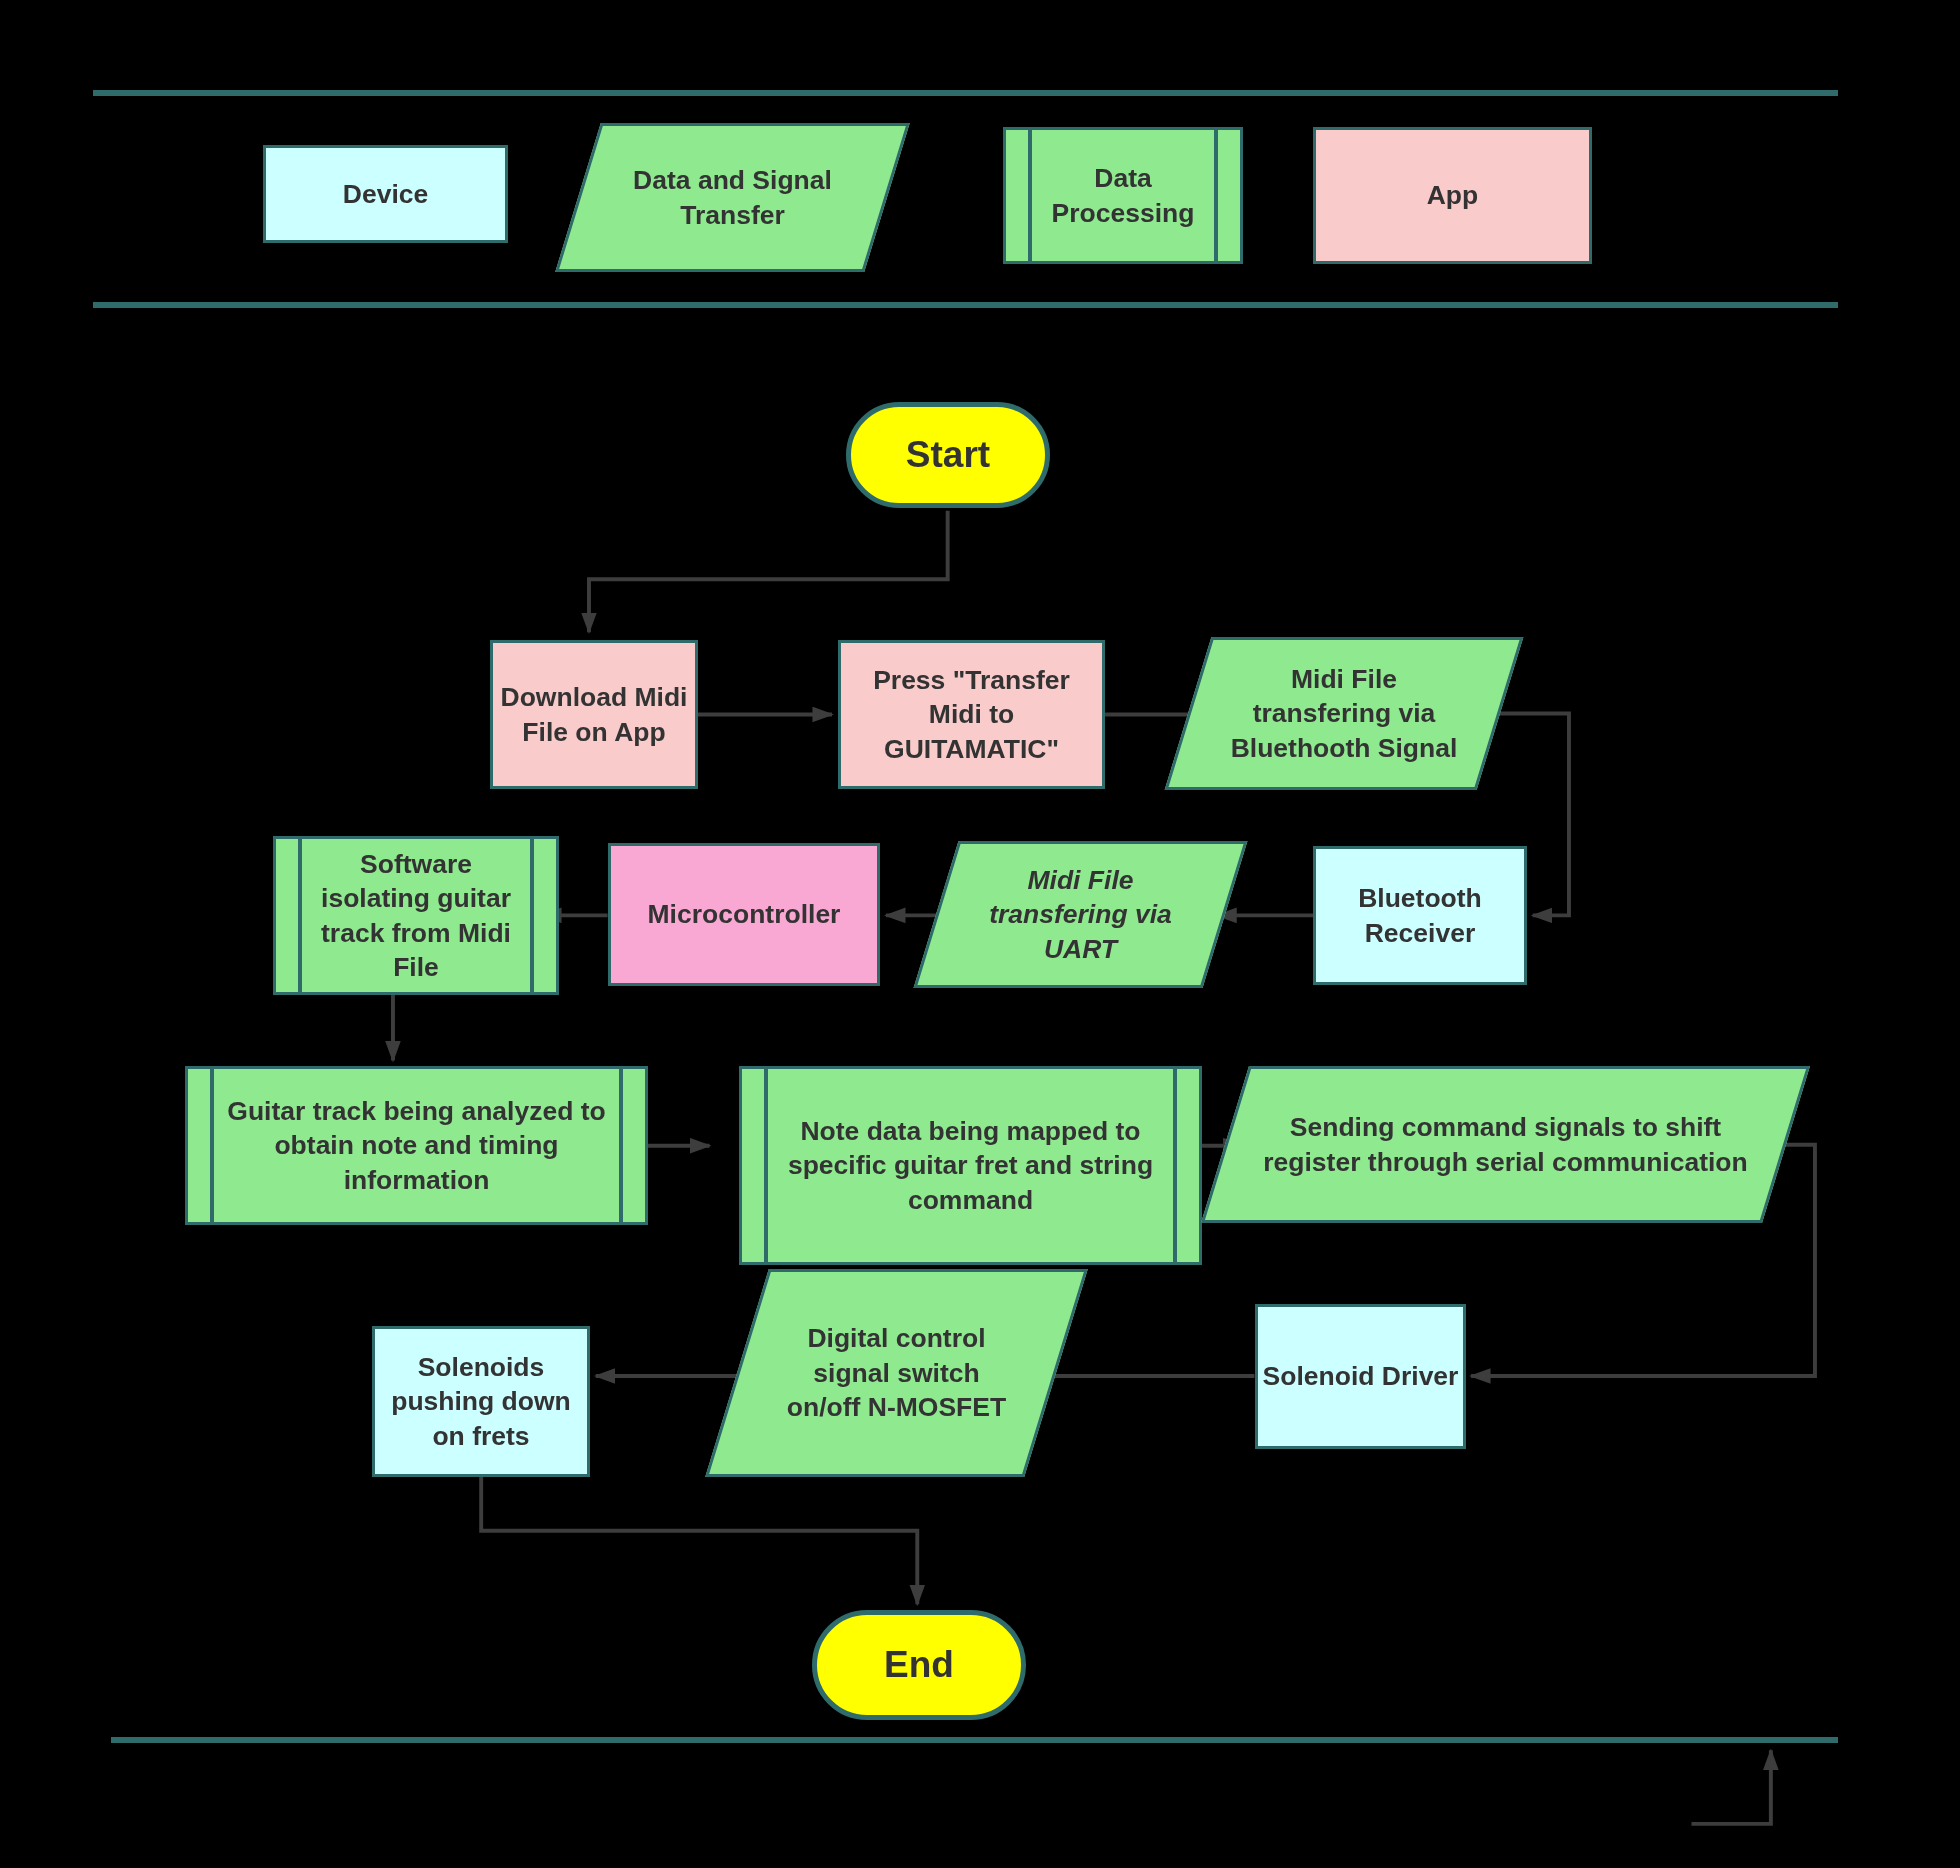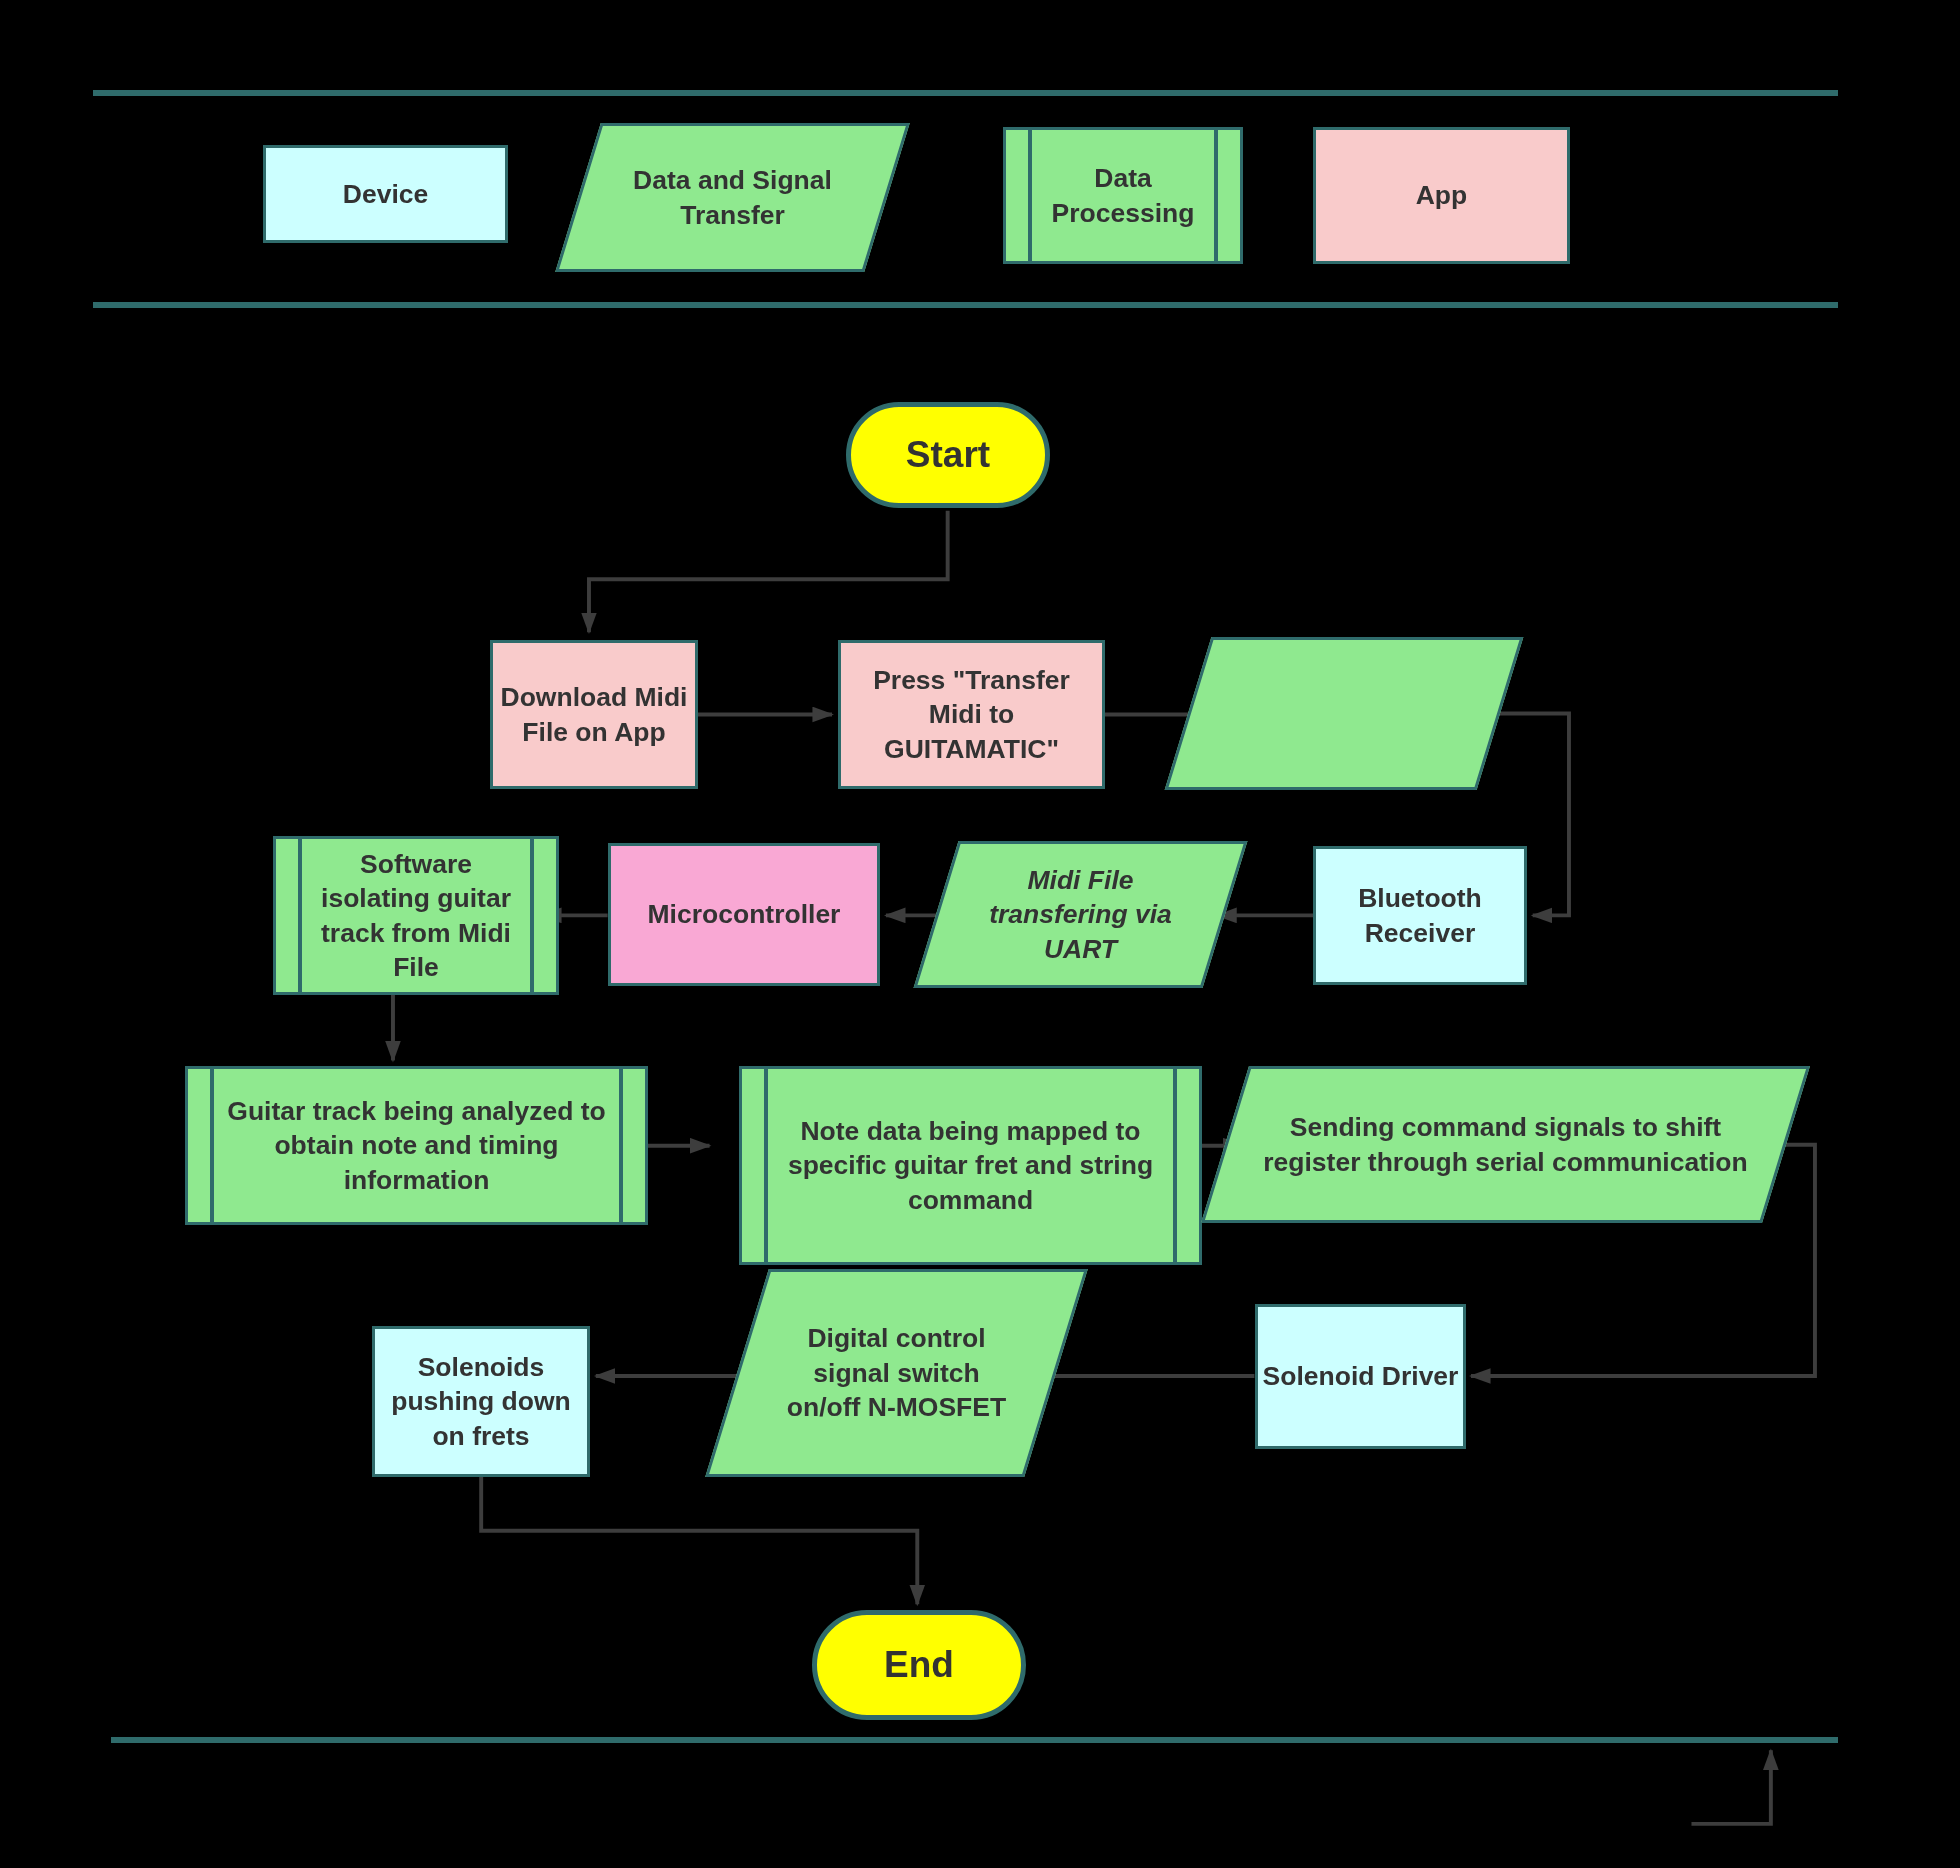--- a/index.html
+++ b/index.html
@@ -113,38 +113,39 @@
 
 <div class="node para" style="left:578px; top:123px; width:309px; height:149px;">
   <div class="bg"></div>
   <div class="lbl">Data and Signal Transfer</div>
 </div>
 
 <div class="node predef" style="left:980px; top:127px; width:240px; height:137px;">
   <span>Data Processing</span>
 </div>
 
-<div class="node rect fill-pink" style="left:1313px; top:127px; width:257px; height:137px;">
+<div class="node rect fill-pink" style="left:1313px; top:127px; width:279px; height:137px;">
   <span>App</span>
 </div>
 
 <div class="node stadium" style="left:846px; top:402px; width:204px; height:106px;">
   <span>Start</span>
 </div>
 
 <div class="node rect fill-pink" style="left:490px; top:640px; width:208px; height:149px;">
   <span>Download Midi File on App</span>
 </div>
 
 <div class="node rect fill-pink" style="left:838px; top:640px; width:267px; height:149px;">
   <span>Press "Transfer Midi to GUITAMATIC"</span>
 </div>
 
 <div class="node para" style="left:1188px; top:637px; width:312px; height:153px;">
   <div class="bg"></div>
+  <div class="lbl">Midi File transfering via Bluethooth Signal</div>
 </div>
 
 <div class="node rect fill-cyan" style="left:1313px; top:846px; width:214px; height:139px;">
   <span>Bluetooth Receiver</span>
 </div>
 
 <div class="node para italic" style="left:936px; top:841px; width:289px; height:147px;">
   <div class="bg"></div>
   <div class="lbl">Midi File transfering via UART</div>
 </div>

